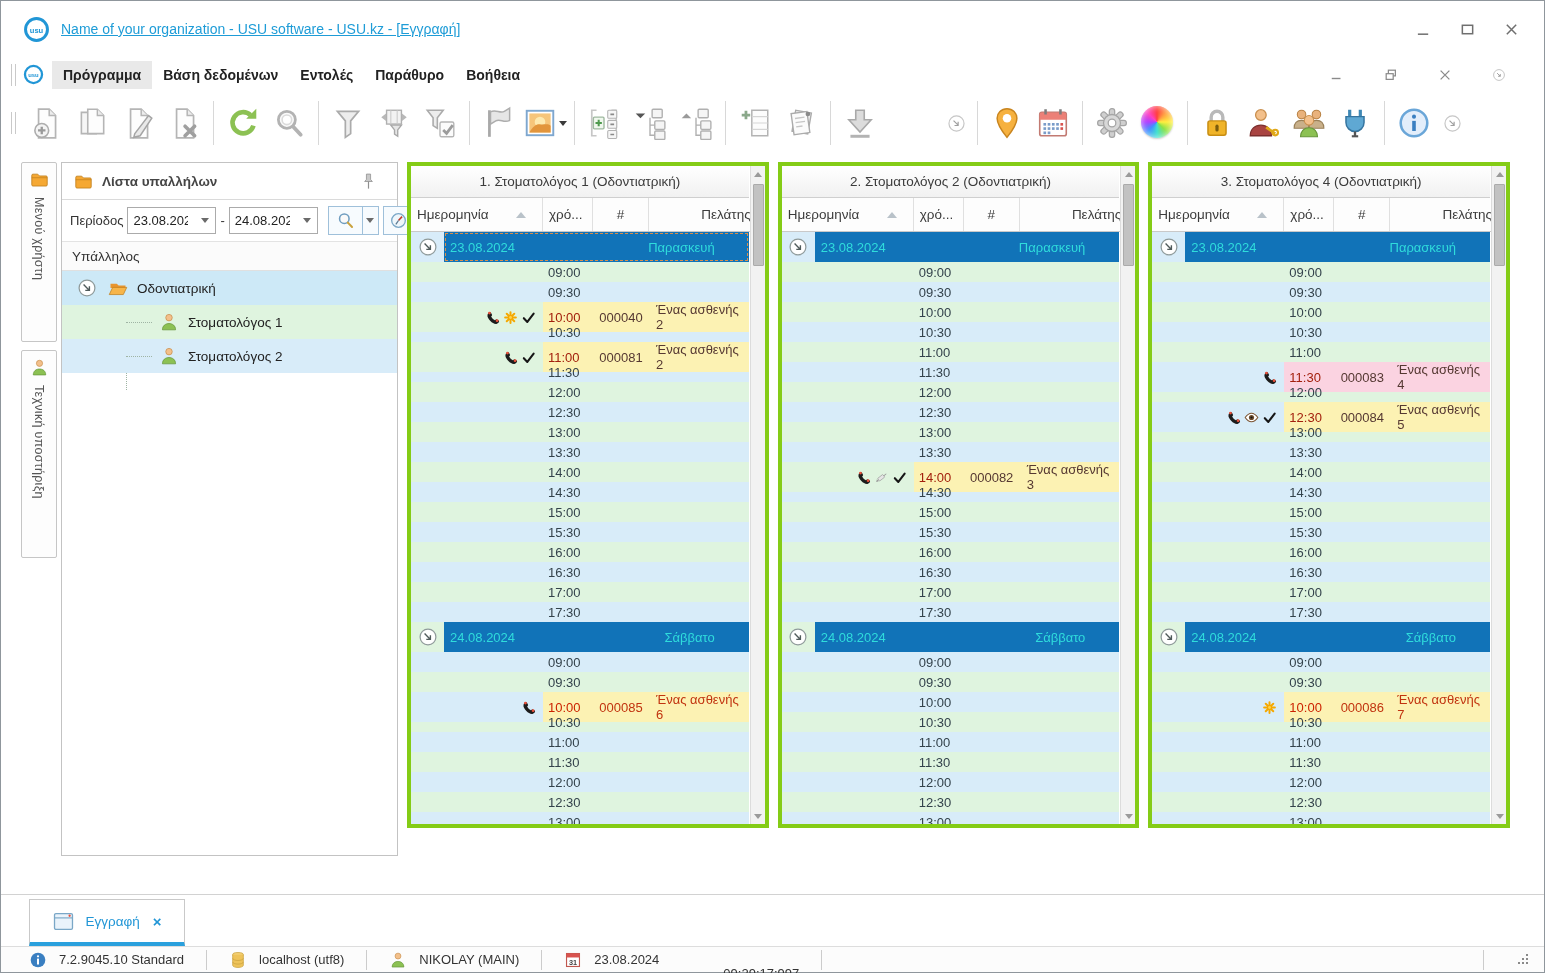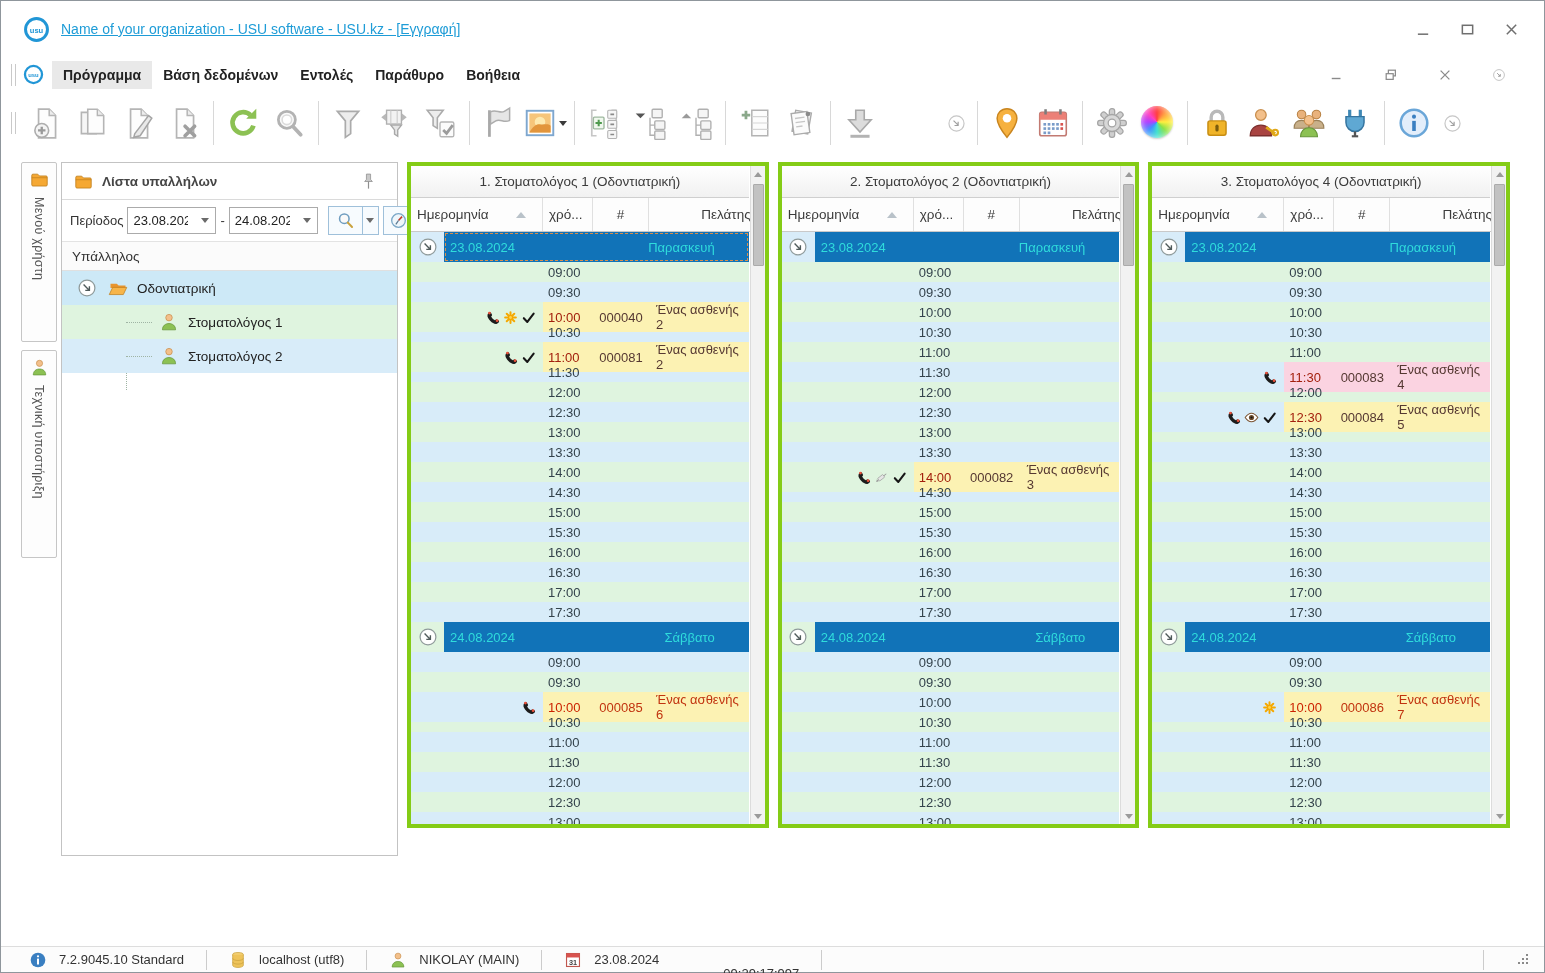--- a/index.html
+++ b/index.html
@@ -1354,20 +1354,33 @@
             </span>
             <span class="vs-thumb"></span>
             <span class="vs-arrow down">
               <span class="tri-down"></span>
             </span>
           </div>
         </div>
       </div>
   </div>
 
+  <div class="tabstrip">
+    <div class="doc-tab">
+      <span class="icon" id="tab-win-icon">
+          <svg viewBox="0 0 32 32">
+            <rect x="3.5" y="5" width="25" height="22" rx="2" fill="#eaf3fb" stroke="#7aa7c7" stroke-width="1.8"></rect>
+            <path d="M3.5 11h25" stroke="#7aa7c7" stroke-width="1.6"></path>
+            <circle cx="24.5" cy="8" r="1.6" fill="#e8503a"></circle>
+          </svg>
+        </span>
+      <span class="doc-tab-label">Εγγραφή</span>
+      <span class="doc-tab-close">×</span>
+    </div>
+  </div>
 
   <div class="statusbar">
     <div class="sb-item">
       <span class="icon" id="st-info">
           <svg viewBox="0 0 32 32">
             <circle cx="16" cy="16" r="13" fill="#3a7fc1"></circle>
             <circle cx="16" cy="9.5" r="2" fill="#fff"></circle>
             <path d="M16 13.5V24" stroke="#fff" stroke-width="3.6"></path>
           </svg>
         </span>

